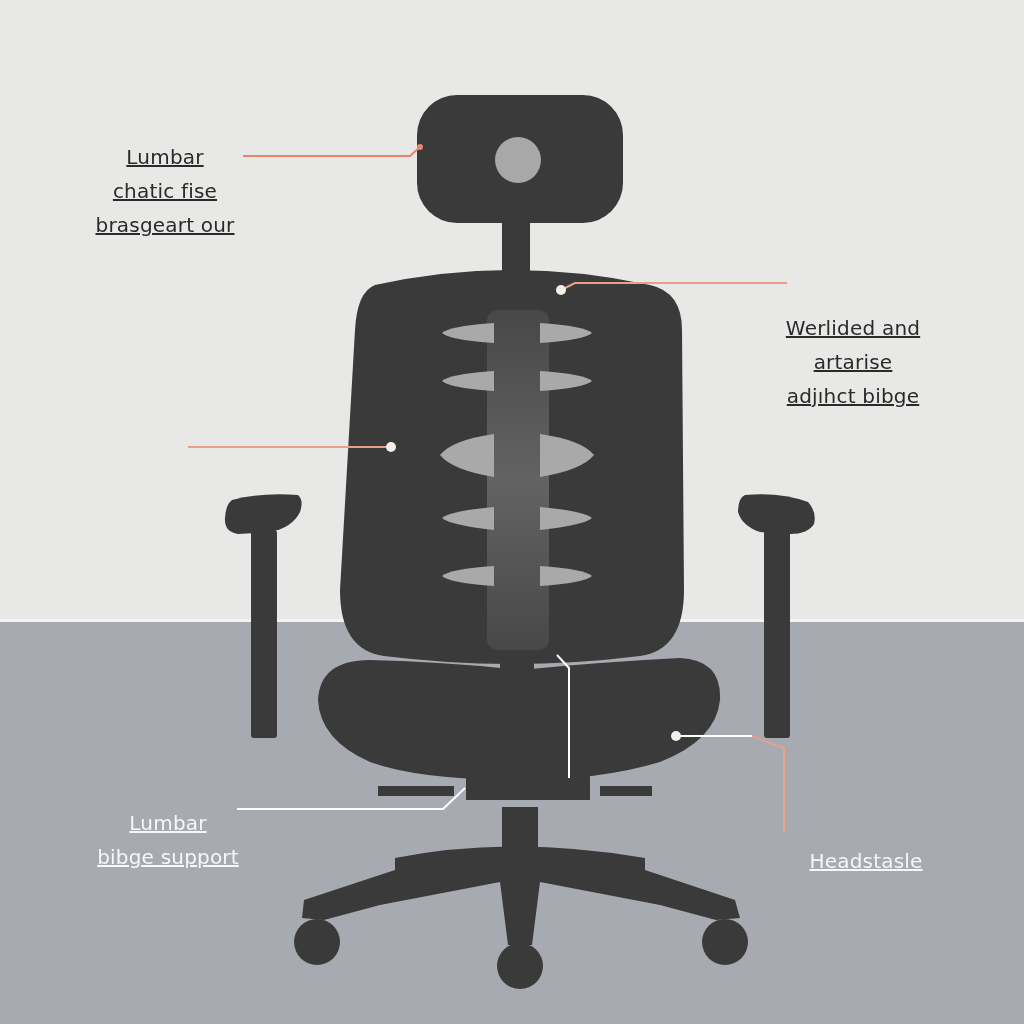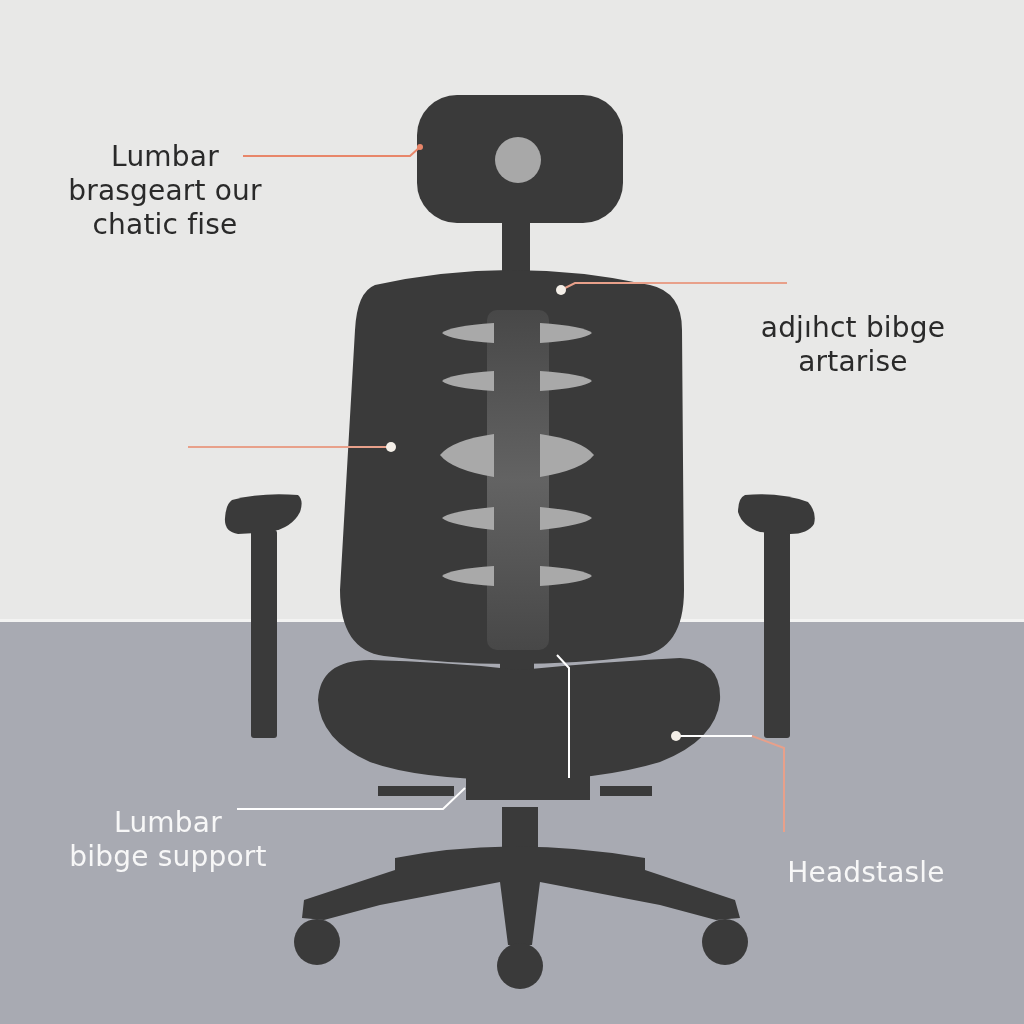--- a/index.html
+++ b/index.html
@@ -1,21 +1,21 @@
 <!DOCTYPE html>
 <html><head>
 <meta charset="utf-8">
 <style>
   html, body { margin: 0; padding: 0; }
   body { width: 1024px; height: 1024px; position: relative; overflow: hidden; font-family: "DejaVu Sans", "Liberation Sans", sans-serif; }
   .wall { position: absolute; left: 0; top: 0; width: 1024px; height: 622px; background: #e8e8e7; }
   .baseboard { position: absolute; left: 0; top: 619px; width: 1024px; height: 3px; background: #f3f3f2; }
   .floor { position: absolute; left: 0; top: 622px; width: 1024px; height: 402px; background: #a8aab2; }
   svg.chair { position: absolute; left: 0; top: 0; }
-  .label { position: absolute; font-size: 28px; line-height: 34px; text-align: center; white-space: nowrap; letter-spacing: 0.2px; }
+  .label { position: absolute; font-size: 20px; line-height: 34px; text-align: center; white-space: nowrap; letter-spacing: 0.2px; text-decoration: underline; }
   .label span { display: block; }
   .dark { color: #2a2a2a; }
   .light { color: #f7f7f7; }
 </style>
 </head>
 <body>
 
 <div class="wall"></div>
 <div class="baseboard"></div>
 <div class="floor"></div>
@@ -91,29 +91,30 @@
     <polyline points="569,778 569,668 557,655" stroke="#ffffff"></polyline>
 
     <polyline points="676,736 752,736" stroke="#ffffff"></polyline>
     <circle cx="676" cy="736" r="5" fill="#f4efe8" stroke="none"></circle>
     <polyline points="752,736 784,748 784,832" stroke="#e8a08a"></polyline>
   </g>
 </svg>
 
 <div class="label dark" style="left:62px; top:140px; width:206px;">
   <span>Lumbar</span>
+  <span>chatic fise</span>
   <span>brasgeart our</span>
-  <span>chatic fise</span>
 </div>
 
 <div class="label dark" style="left:748px; top:311px; width:210px;">
+  <span>Werlided and</span>
+  <span>artarise</span>
   <span>adjıhct bibge</span>
-  <span>artarise</span>
 </div>
 
 <div class="label light" style="left:60px; top:806px; width:216px;">
   <span>Lumbar</span>
   <span>bibge support</span>
 </div>
 
-<div class="label light" style="left:762px; top:844px; width:208px;margin-top:12px;">
+<div class="label light" style="left:762px; top:844px; width:208px;">
   <span>Headstasle</span>
 </div>
 
 </body></html>

